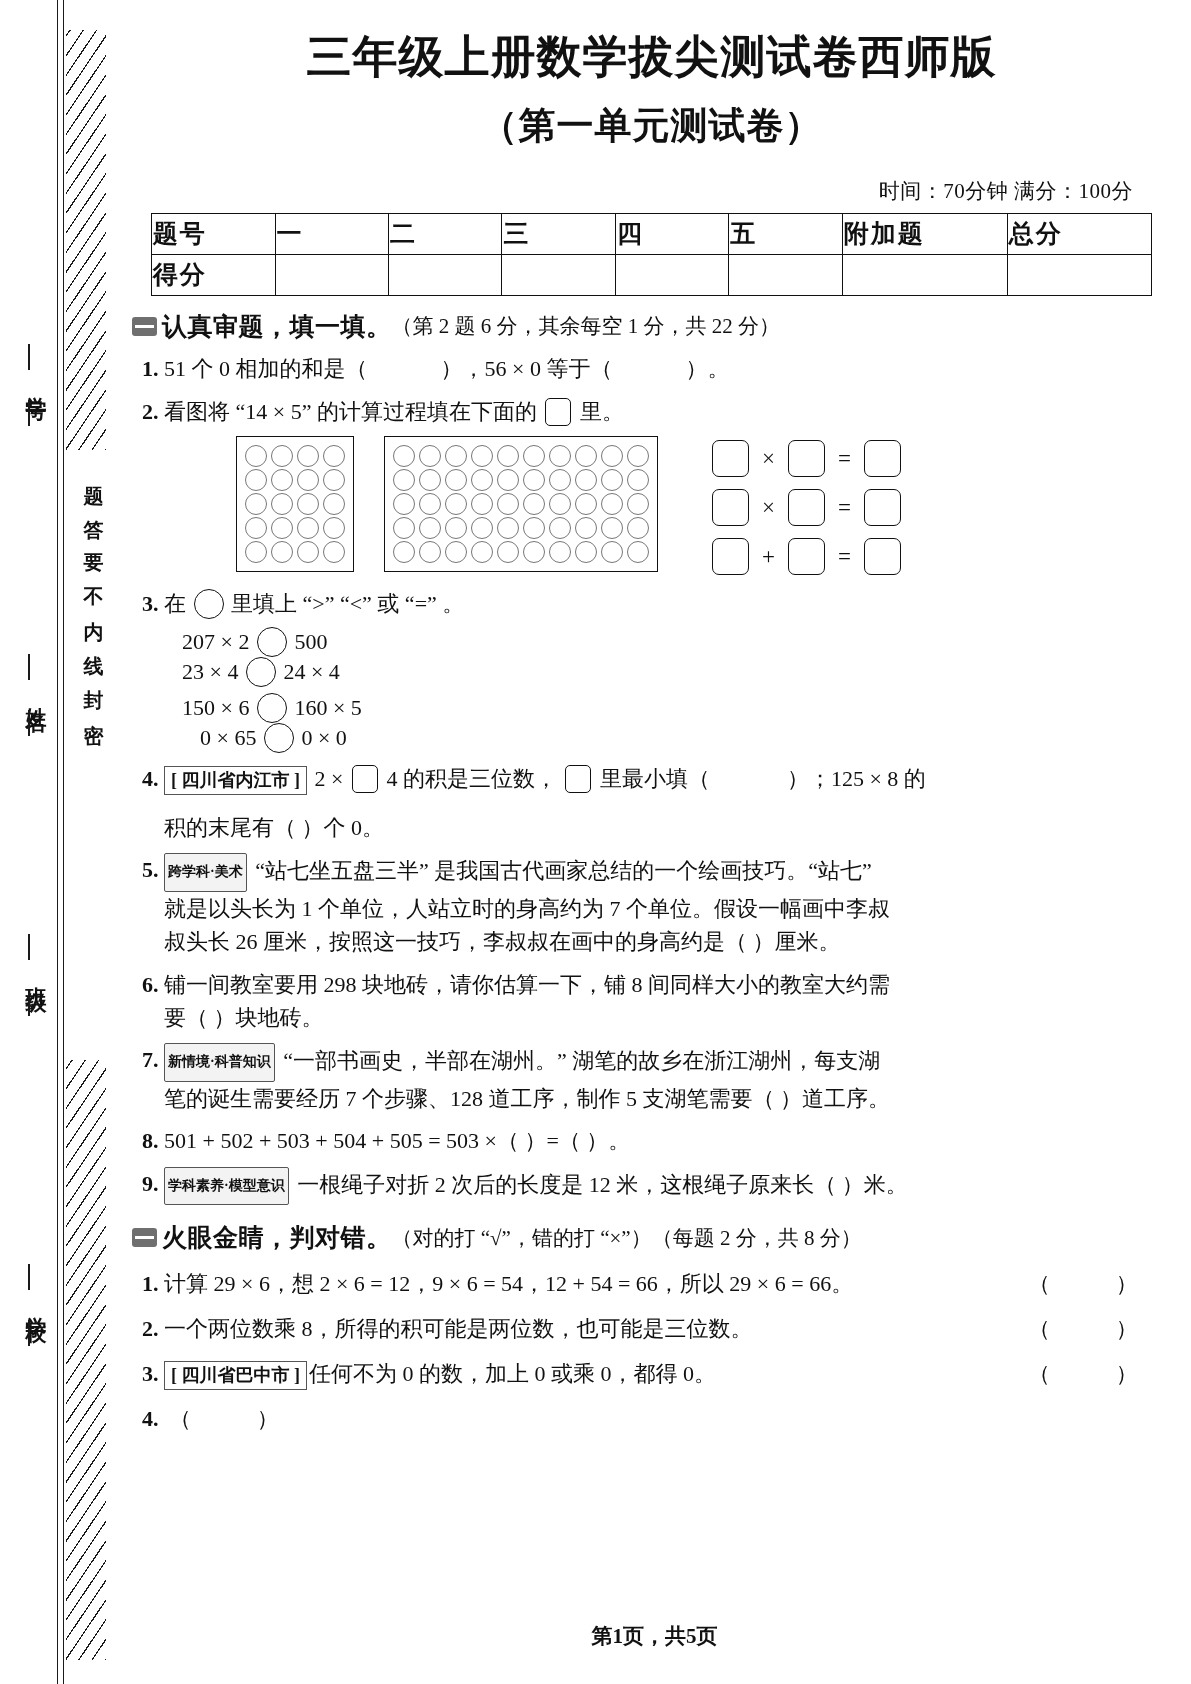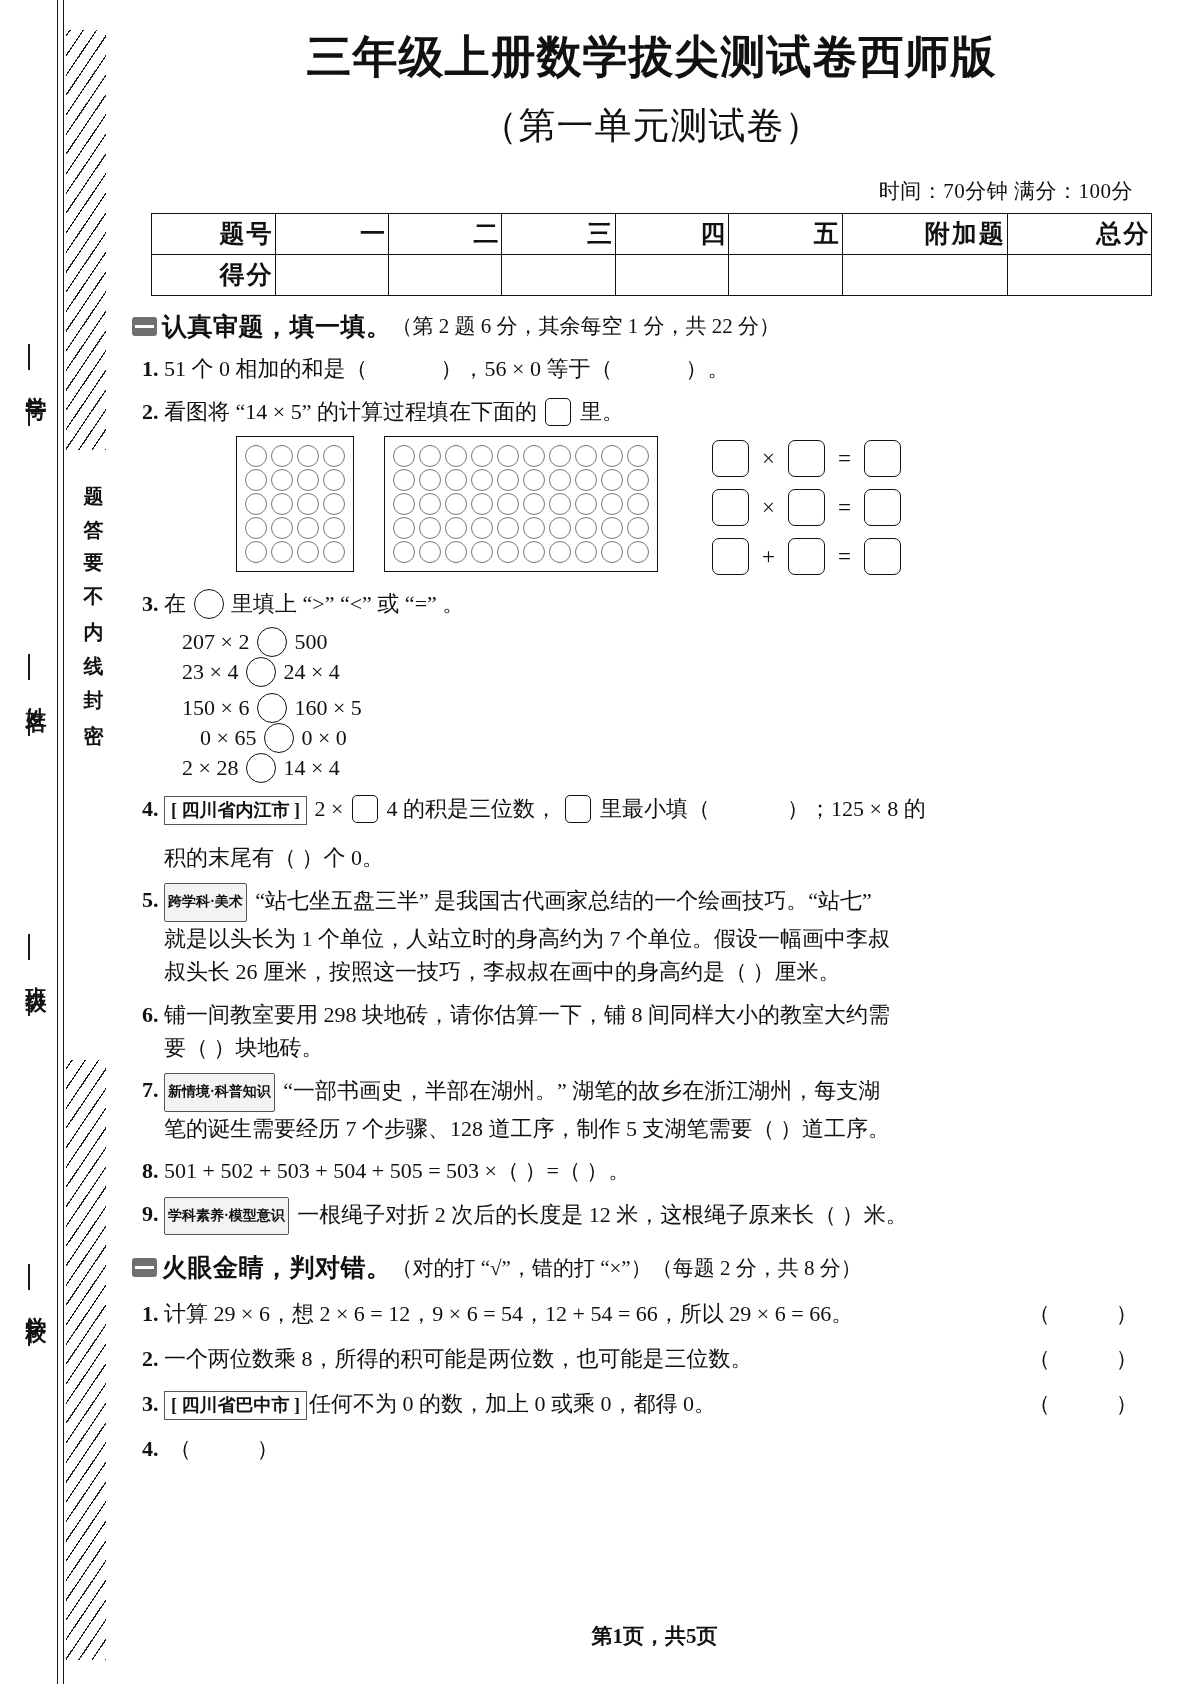--- a/index.html
+++ b/index.html
@@ -78,42 +78,42 @@
     font-size:45px;
     font-weight:700;
     letter-spacing:1px;
     line-height:1.3;
     font-family:"Liberation Serif","DejaVu Serif",serif;
   }
   h2.subtitle {
     margin:14px 0 0 0;
     text-align:center;
     font-size:37px;
-    font-weight:400;
+    font-weight:700;
     letter-spacing:1px;
   }
 
   .meta-line {
     margin:26px 40px 8px 0;
     text-align:right;
     font-size:21px;
     letter-spacing:0.5px;
   }
 
   
   table.score-table {
     width:96%;
     margin:4px auto 0 auto;
     border-collapse:collapse;
     table-layout:fixed;
   }
   table.score-table td {
     border:1.5px solid #111;
     height:41px;
-    text-align:right;
+    text-align:left;
     vertical-align:middle;
     font-size:25px;
     font-weight:700;
     letter-spacing:2px;
   }
   td.col-head { width:12%; }
   td.col-n    { width:11%; }
   td.col-extra{ width:16%; }
   td.col-total{ width:14%; }
 
@@ -481,25 +481,20 @@
     <span class="cmp-cell">
       <span>150 × 6</span>
       <span class="circ"></span>
       <span>160 × 5</span>
     </span>
     <span class="cmp-cell c2" style="padding-left:18px;">
       <span>0 × 65</span>
       <span class="circ"></span>
       <span>0 × 0</span>
     </span>
-    <span class="cmp-cell">
-      <span>2 × 28</span>
-      <span class="circ"></span>
-      <span>14 × 4</span>
-    </span>
   </div>
 
   <div class="q">
     <span class="q-num">4.</span>
     <span class="q-body">
       <span class="tagplain">[ 四川省内江市 ]</span>
       <span>2 ×</span>
       <span class="sq"></span>
       <span>4 的积是三位数，</span>
       <span class="sq"></span>

